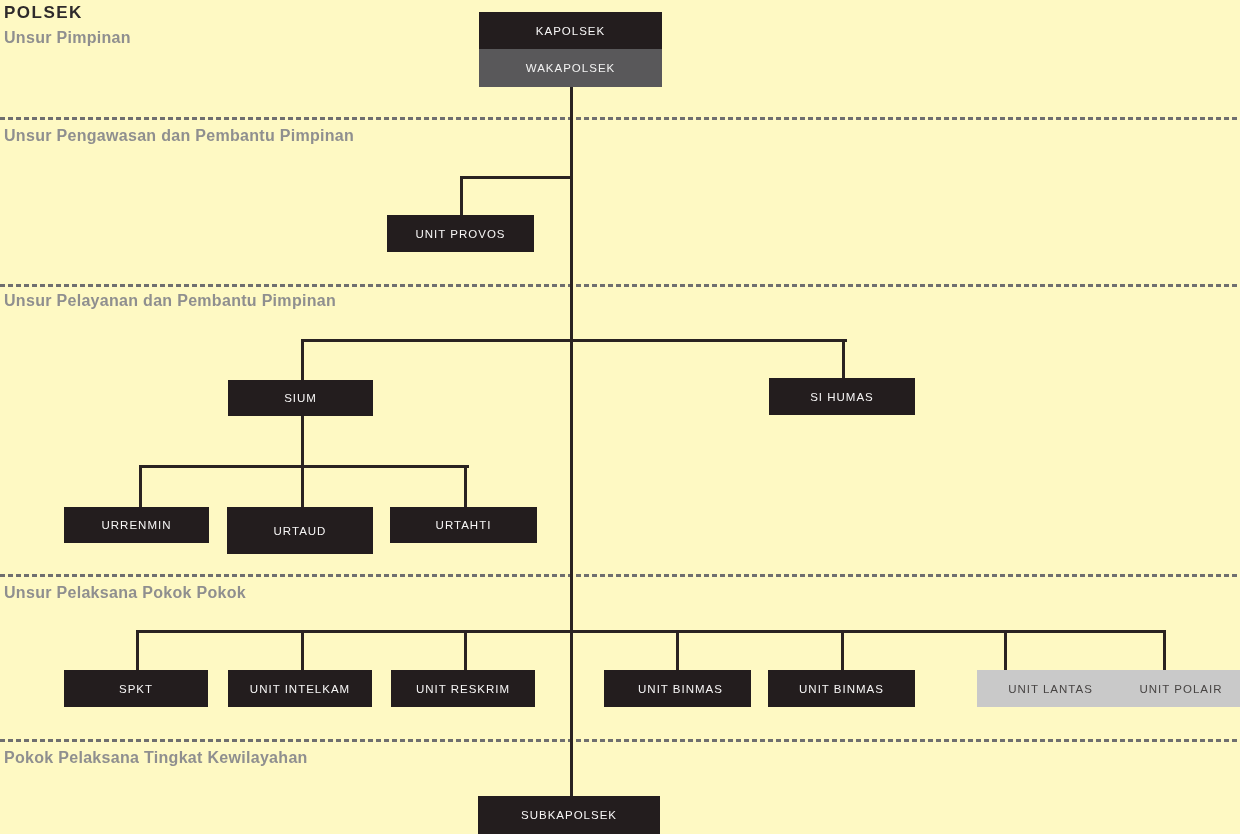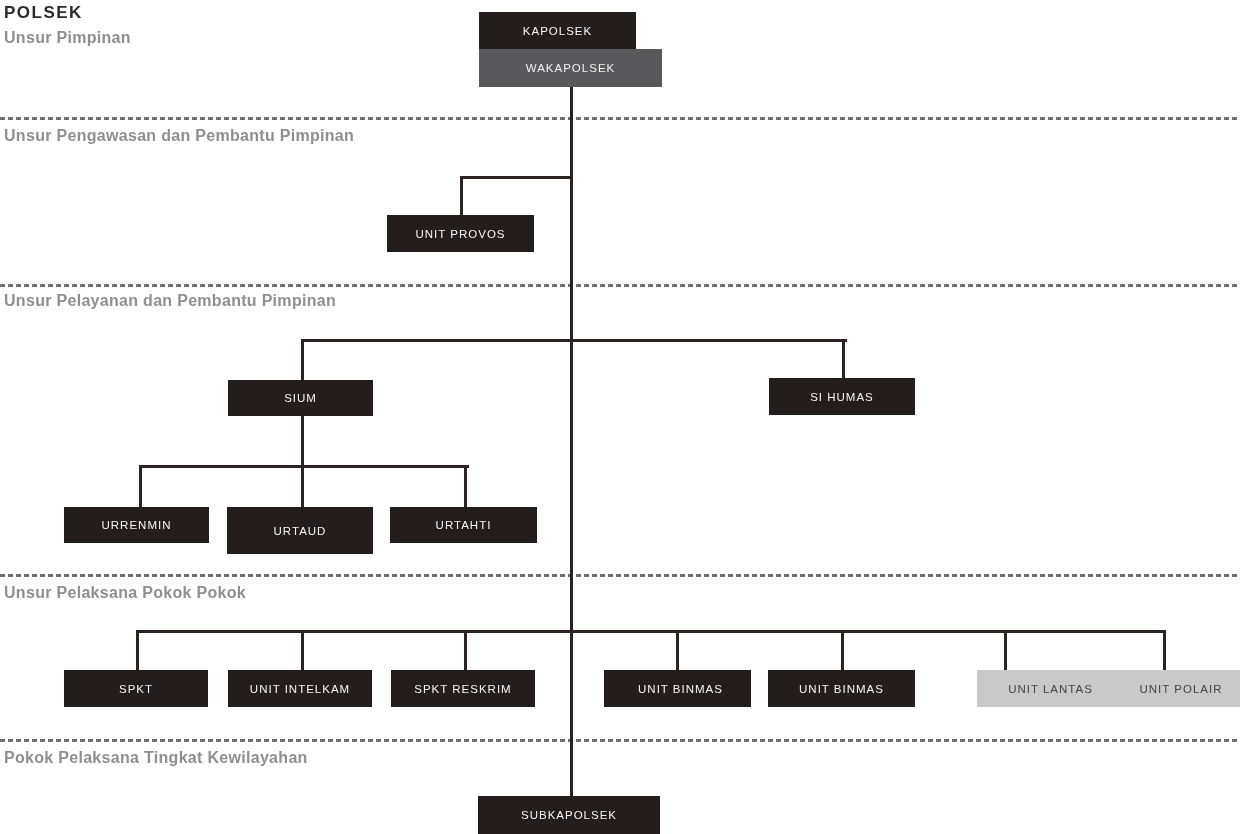--- a/index.html
+++ b/index.html
@@ -1,19 +1,19 @@
 <!DOCTYPE html>
 <html><head>
 <meta charset="utf-8">
 <style>
   html,body{margin:0;padding:0;background:#000;}
   .stage{
     position:relative;
     width:1240px;height:834px;
-    background:#ffffff;
+    background:#fef9c3;
     overflow:hidden;
     font-family:"Liberation Sans", sans-serif;
   }
   .page-title{
     position:absolute;left:4px;top:3px;
     font-size:17px;font-weight:bold;letter-spacing:1.5px;
     color:#2e2a2b;
   }
   .section-label{
     position:absolute;left:4px;
@@ -69,30 +69,30 @@
       <div class="line" style="left: 136px; top: 630px; width: 1030px; height: 3px;"></div>
       <div class="line" style="left: 136px; top: 630px; width: 3px; height: 40px;"></div>
       <div class="line" style="left: 301px; top: 630px; width: 3px; height: 40px;"></div>
       <div class="line" style="left: 464px; top: 630px; width: 3px; height: 40px;"></div>
       <div class="line" style="left: 676px; top: 630px; width: 3px; height: 40px;"></div>
       <div class="line" style="left: 841px; top: 630px; width: 3px; height: 40px;"></div>
       <div class="line" style="left: 1004px; top: 630px; width: 3px; height: 40px;"></div>
       <div class="line" style="left: 1163px; top: 630px; width: 3px; height: 40px;"></div>
     </div>
   <div id="nodes">
-      <div class="node dark" style="left: 479px; top: 12px; width: 157px; height: 37px;">KAPOLSEK</div>
+      <div class="node dark" style="left: 479px; top: 12px; width: 183px; height: 37px;">KAPOLSEK</div>
       <div class="node gray" style="left: 479px; top: 49px; width: 183px; height: 38px;">WAKAPOLSEK</div>
       <div class="node dark" style="left: 387px; top: 215px; width: 147px; height: 37px;">UNIT PROVOS</div>
       <div class="node dark" style="left: 228px; top: 380px; width: 145px; height: 36px;">SIUM</div>
       <div class="node dark" style="left: 769px; top: 378px; width: 146px; height: 37px;">SI HUMAS</div>
       <div class="node dark" style="left: 64px; top: 507px; width: 145px; height: 36px;">URRENMIN</div>
       <div class="node dark" style="left: 227px; top: 507px; width: 146px; height: 47px;">URTAUD</div>
       <div class="node dark" style="left: 390px; top: 507px; width: 147px; height: 36px;">URTAHTI</div>
       <div class="node dark" style="left: 64px; top: 670px; width: 144px; height: 37px;">SPKT</div>
       <div class="node dark" style="left: 228px; top: 670px; width: 144px; height: 37px;">UNIT INTELKAM</div>
-      <div class="node dark" style="left: 391px; top: 670px; width: 144px; height: 37px;">SPKT RESKRIM</div>
+      <div class="node dark" style="left: 391px; top: 670px; width: 144px; height: 37px;">UNIT RESKRIM</div>
       <div class="node dark" style="left: 604px; top: 670px; width: 147px; height: 37px; padding-left: 6px;">UNIT BINMAS</div>
       <div class="node dark" style="left: 768px; top: 670px; width: 147px; height: 37px;">UNIT BINMAS</div>
       <div class="node light" style="left: 931px; top: 670px; width: 147px; height: 37px; margin-left: 46px;">UNIT LANTAS</div>
       <div class="node light" style="left: 1094px; top: 670px; width: 146px; height: 37px; padding-left: 28px;">UNIT POLAIR</div>
       <div class="node dark" style="left: 478px; top: 796px; width: 182px; height: 38px;">SUBKAPOLSEK</div>
     </div>
 </div>
 
 </body></html>

